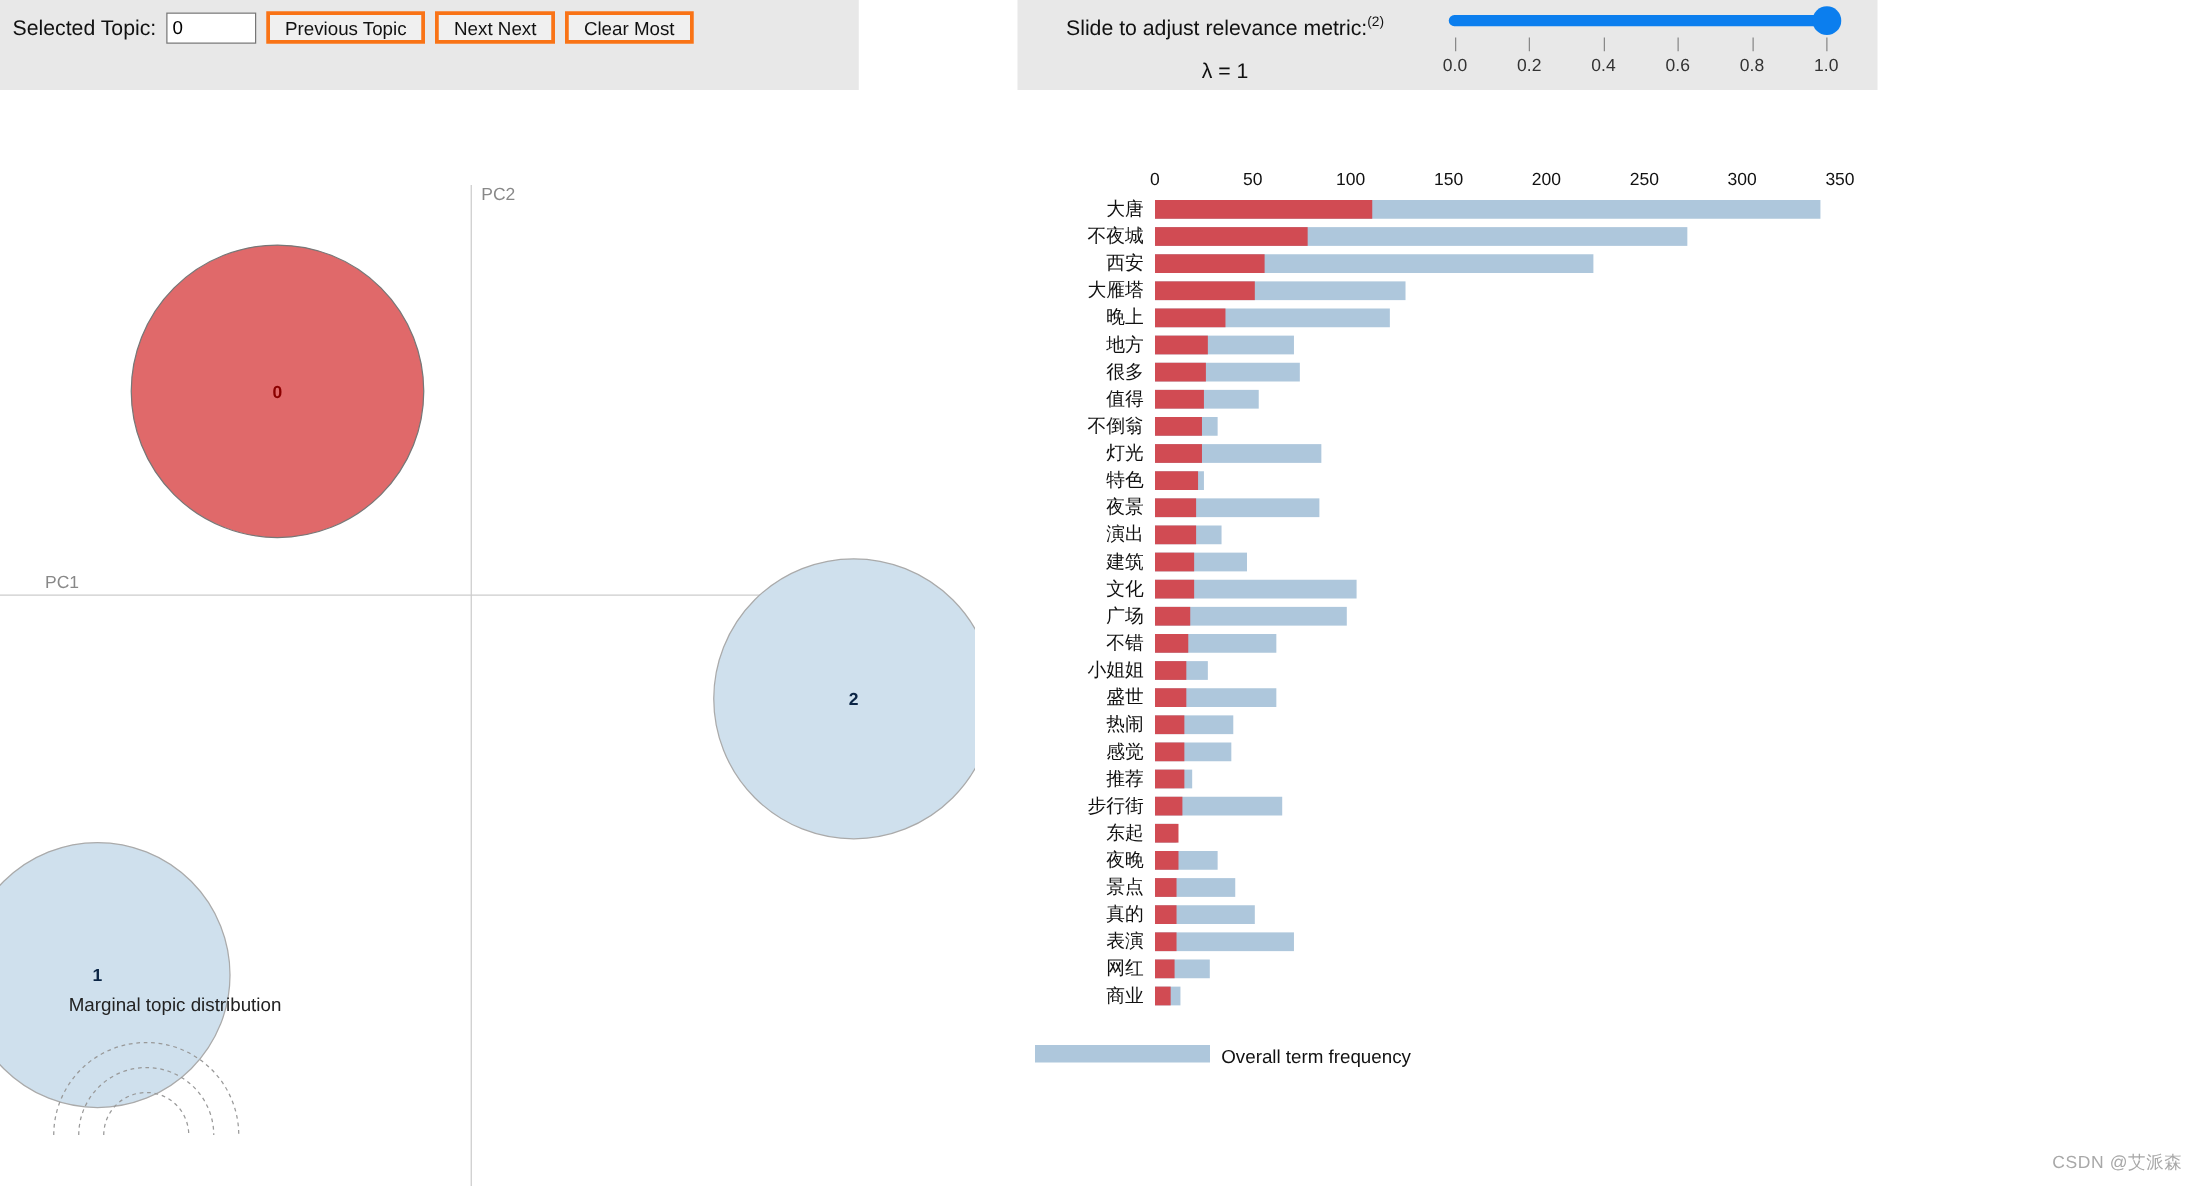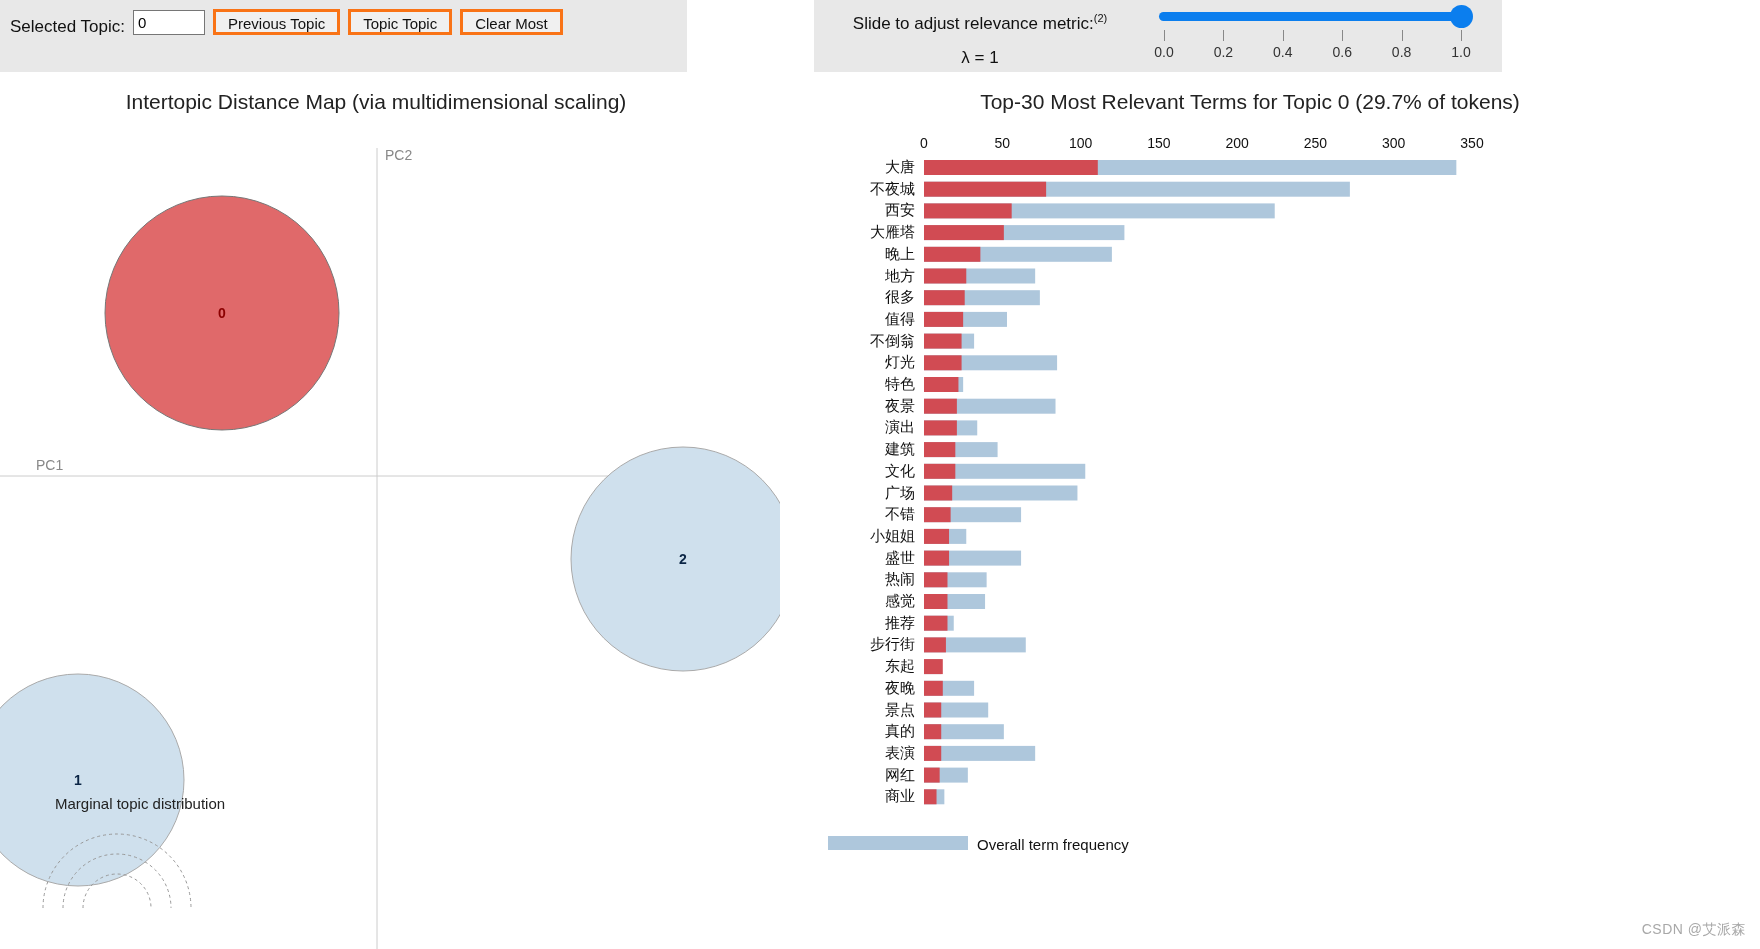--- a/index.html
+++ b/index.html
@@ -14,21 +14,21 @@
 
   
   .panel-bar {
     position: absolute;
     background: #e8e8e8;
     top: 0;
   }
   #topic-control-bar { left: 0; top: 0; width: 687px; height: 72px; }
   #lambda-control-bar { left: 814px; top: 0; width: 688px; height: 72px; padding-left: 29px; }
 
-  .tc-row { position:absolute; left:10px; top:9px; display:flex; align-items:flex-end; gap:8px; }
+  .tc-row { position:absolute; left:10px; top:9px; display:flex; align-items:center; gap:8px; }
   .tc-label {
     font-size: 17px; color:#111; line-height:1;
     font-family:"Liberation Sans", sans-serif;
   }
   .tc-input {
     width: 72px; height: 25px;
     border: 1px solid #767676; background:#fff;
     font-size: 15px; color:#000; padding: 1px 4px;
     font-family:"Liberation Sans", sans-serif;
   }
@@ -98,21 +98,21 @@
 </head>
 <body>
 
 <div id="root">
 
   <div class="panel-bar" id="topic-control-bar">
     <div class="tc-row">
       <span class="tc-label">Selected Topic:</span>
       <input class="tc-input" type="text" value="0" style="">
       <button class="tc-btn">Previous Topic</button>
-      <button class="tc-btn">Topic Topic</button>
+      <button class="tc-btn">Next Next</button>
       <button class="tc-btn">Clear Most</button>
     </div>
   </div>
 
   <div class="panel-bar" id="lambda-control-bar">
     <div id="lambda-text-wrap">
       <div id="lambda-prompt"><span>Slide to adjust relevance metric:</span><sup>(2)</sup></div>
       <div id="lambda-value">λ = 1</div>
     </div>
     <div id="slider-area">
@@ -129,21 +129,20 @@
           <div class="slider-tick-label" style="left: 191.2px;">0.6</div>
           <div class="slider-tick" style="left: 250.6px;"></div>
           <div class="slider-tick-label" style="left: 250.6px;">0.8</div>
           <div class="slider-tick" style="left: 310px;"></div>
           <div class="slider-tick-label" style="left: 310px;">1.0</div>
         </div>
     </div>
   </div>
 
   <div id="left-panel">
-    <div id="left-title">Intertopic Distance Map (via multidimensional scaling)</div>
     <svg id="left-svg" width="780" height="877">
         <line x1="0" y1="404" x2="723" y2="404" stroke="#cccccc" stroke-width="1"></line>
         <line x1="377" y1="76" x2="377" y2="877" stroke="#cccccc" stroke-width="1"></line>
         <text x="36" y="398" class="axis-name">PC1</text>
         <text x="385" y="88" class="axis-name">PC2</text>
         <g>
           <circle cx="222" cy="241" r="117" fill="#e0696a" stroke="#777777" stroke-width="1"></circle>
           <text x="222" y="246" class="topic-num-red">0</text>
         </g>
         <g>
@@ -155,21 +154,20 @@
           <text x="683" y="492" class="topic-num-blue">2</text>
         </g>
         <text x="55" y="737" class="marginal-text">Marginal topic distribution</text>
         <path d="M 83 836 A 34 34 0 0 1 151 836" fill="none" stroke="#999999" stroke-width="1" stroke-dasharray="3,3"></path>
         <path d="M 63 836 A 54 54 0 0 1 171 836" fill="none" stroke="#999999" stroke-width="1" stroke-dasharray="3,3"></path>
         <path d="M 43 836 A 74 74 0 0 1 191 836" fill="none" stroke="#999999" stroke-width="1" stroke-dasharray="3,3"></path>
       </svg>
   </div>
 
   <div id="right-panel">
-    <div id="right-title">Top-30 Most Relevant Terms for Topic 0 (29.7% of tokens)</div>
     <svg id="bar-svg" width="980" height="877">
         <g>
           <text x="144" y="76" class="axis-tick-label">0</text>
           <text x="222.28571428571428" y="76" class="axis-tick-label">50</text>
           <text x="300.57142857142856" y="76" class="axis-tick-label">100</text>
           <text x="378.85714285714283" y="76" class="axis-tick-label">150</text>
           <text x="457.1428571428571" y="76" class="axis-tick-label">200</text>
           <text x="535.4285714285713" y="76" class="axis-tick-label">250</text>
           <text x="613.7142857142857" y="76" class="axis-tick-label">300</text>
           <text x="692" y="76" class="axis-tick-label">350</text>

